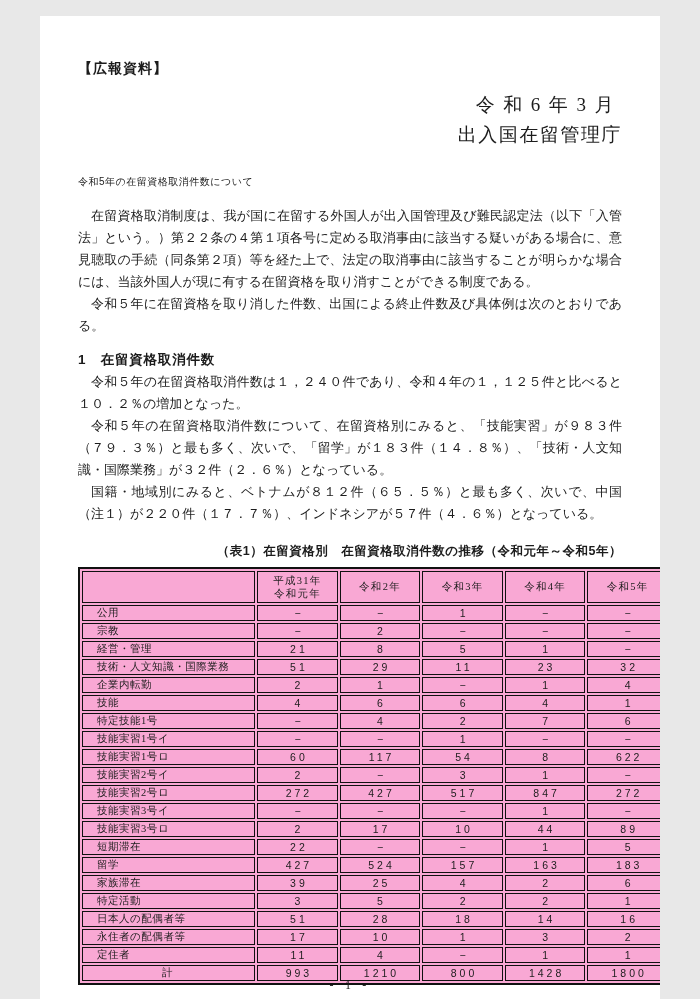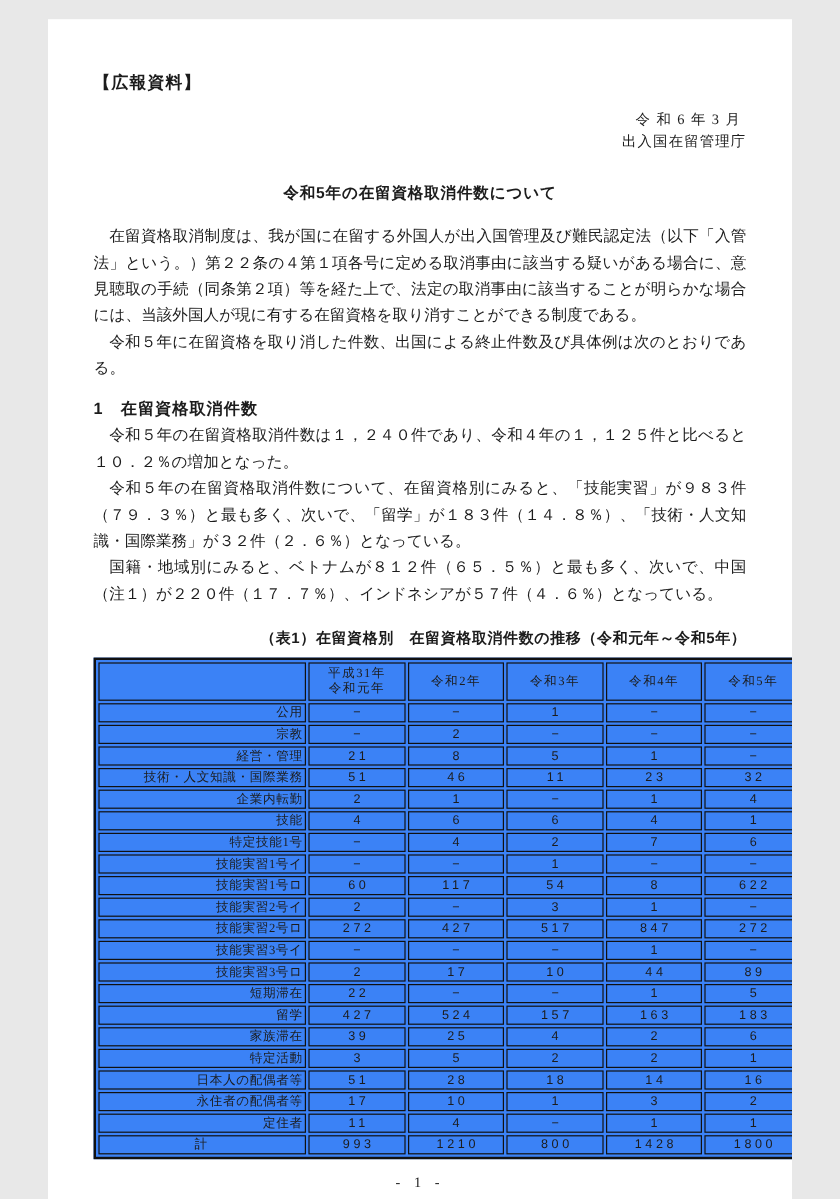--- a/index.html
+++ b/index.html
@@ -16,31 +16,30 @@
   }
   .gothic{font-family:"Liberation Sans","DejaVu Sans",sans-serif;}
   .doc-tag{
     font-weight:bold;
     font-size:14px;
     letter-spacing:1px;
   }
   .doc-meta{
     margin-top:12px;
     text-align:right;
-    font-size:12px;
+    font-size:19px;
     line-height:1.6;
     font-family:Liberation Serif, serif;
   }
   .doc-meta .date{letter-spacing:0.45em;}
   .doc-meta .agency{letter-spacing:0.08em;}
   .doc-title{
     margin-top:24px;
-    text-align:center;
-    font-weight:bold;
-    font-size:13px;
+    font-weight:normal;
+    font-size:10px;
     letter-spacing:0.05em;
   }
   .body-text{
     margin:0;
     font-size:13px;
     line-height:22px;
     text-align:justify;
     text-indent:1em;
   }
   .intro-block{margin-top:16px;}
@@ -57,21 +56,21 @@
     font-weight:bold;
     font-size:12.5px;
     letter-spacing:0.04em;
   }
   table.rev-table{
     border-collapse:separate;
     border-spacing:2px;
     border:2px solid #111;
     margin:7px auto 0 auto;
     width:594px;
-    background:#3b82f6;
+    background:#f9a8d4;
     table-layout:fixed;
   }
   table.rev-table col.c-label{width:172px;}
   table.rev-table col.c-year{width:80px;}
   .rev-table th,.rev-table td{
     border:1px solid #111;
     padding:0 2px;
     box-sizing:border-box;
     overflow:hidden;
     white-space:nowrap;
@@ -82,21 +81,21 @@
     line-height:1.25;
     text-align:center;
     white-space:pre-line;
     letter-spacing:0.12em;
     height:32px;
     vertical-align:middle;
   }
   .rev-table td{height:13px;vertical-align:middle;}
   .rev-table td.lbl{
     font-size:10.5px;
-    text-align:right;
+    text-align:left;
     padding-left:14px;
     letter-spacing:0.05em;
   }
   .rev-table td.lbl.total{
     text-align:center;
     padding-left:0;
   }
   .rev-table td.num{
     font-family:"Liberation Sans","DejaVu Sans",sans-serif;
     font-size:10.5px;
@@ -181,21 +180,21 @@
           <td class="lbl">経営・管理</td>
           <td class="num">21</td>
           <td class="num">8</td>
           <td class="num">5</td>
           <td class="num">1</td>
           <td class="num">−</td>
         </tr>
         <tr>
           <td class="lbl">技術・人文知識・国際業務</td>
           <td class="num">51</td>
-          <td class="num">46</td>
+          <td class="num">29</td>
           <td class="num">11</td>
           <td class="num">23</td>
           <td class="num">32</td>
         </tr>
         <tr>
           <td class="lbl">企業内転勤</td>
           <td class="num">2</td>
           <td class="num">1</td>
           <td class="num">−</td>
           <td class="num">1</td>

